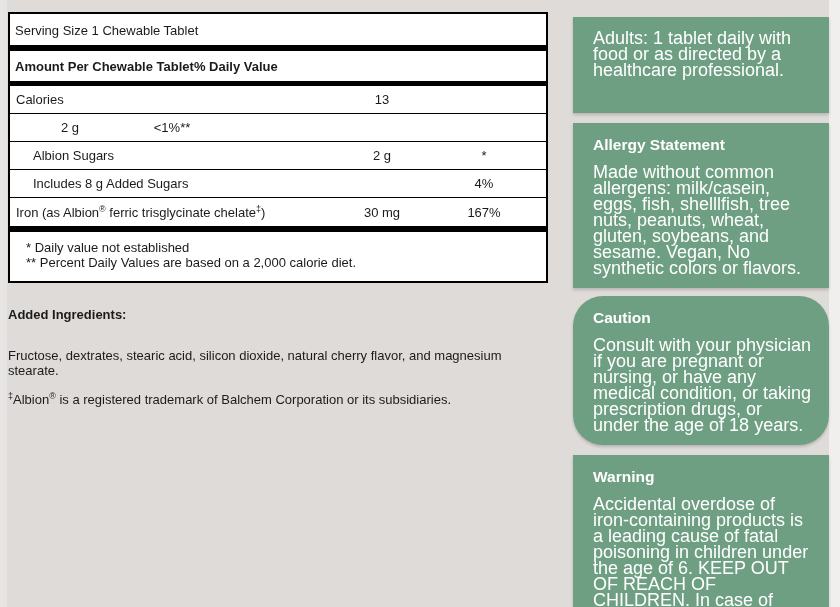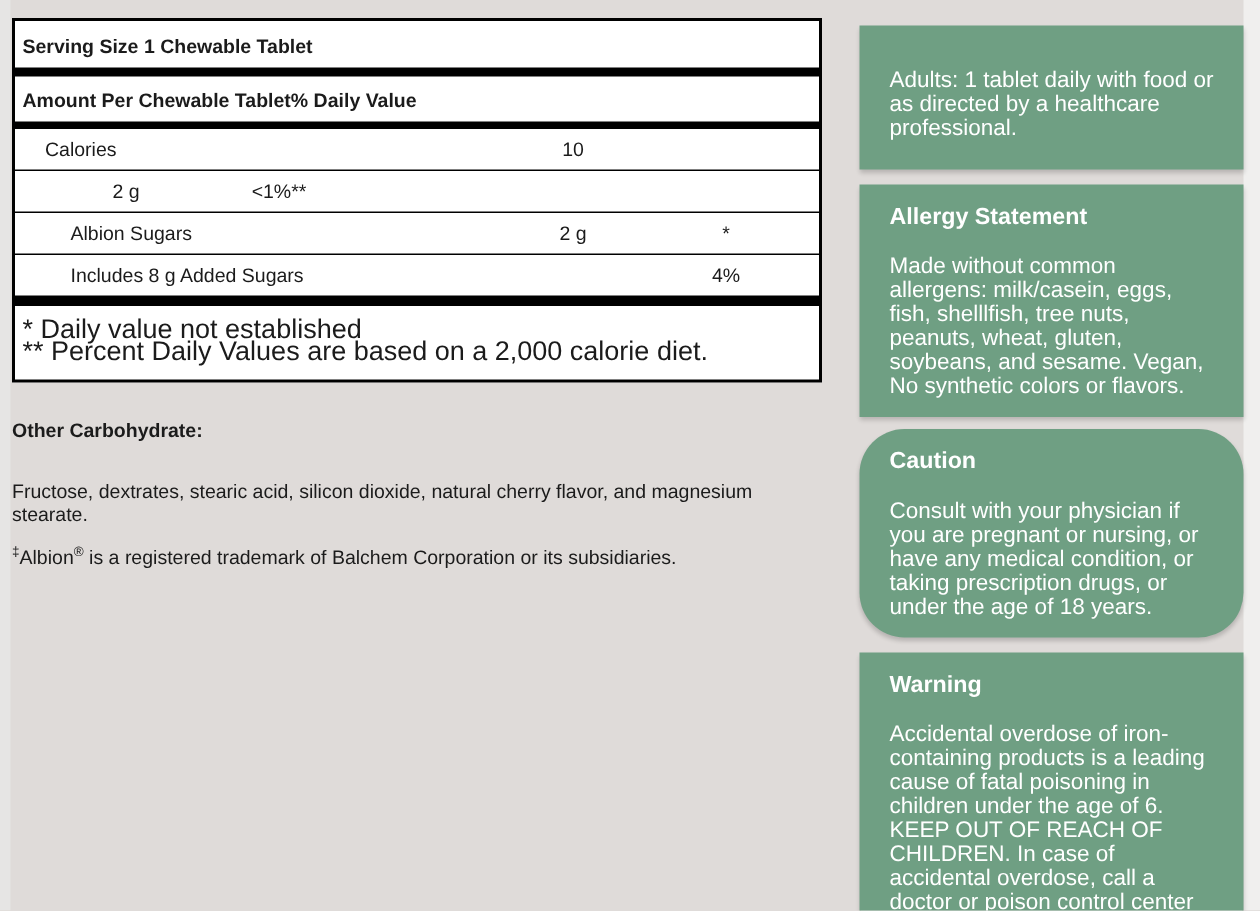--- a/index.html
+++ b/index.html
@@ -22,55 +22,55 @@
 
   
   .left-col { position: absolute; left: 8px; top: 12px; width: 540px; }
 
   .facts-panel {
     width: 540px;
     background: #ffffff;
     border: 2px solid #000;
     font-size: 13px;
   }
-  .serving-row { padding: 9px 7px 7px 5px; font-weight: bold; }
+  .serving-row { padding: 9px 7px 7px 5px; }
   .bar { background: #000; width: 100%; }
   .bar.h6 { height: 6px; }
   .bar.h5 { height: 5px; }
   .facts-header {
     display: flex; align-items: center; justify-content: flex-start;
     padding: 8px 5px 7px 5px; font-weight: bold; font-size: 13px;
   }
   .facts-header .dv-head { padding-right: 18px; }
   .frow {
-    display: flex; align-items: center; height: 28px; padding-left: 20px;
+    display: flex; align-items: center; height: 28px; padding-left: 6px;
   }
   .frow.lined { border-bottom: 1px solid #000; }
   .frow .fname { flex: 1; }
   .frow .fname.indent { padding-left: 17px; }
   .frow .famount { width: 108px; text-align: center; }
   .frow .fdv { width: 110px; text-align: center; padding-right: 14px; }
   sup { font-size: 9px; vertical-align: super; line-height: 0; }
-  .footnotes { padding: 8px 5px 11px 5px; font-size: 18px; line-height: 15px; }
+  .footnotes { padding: 8px 5px 11px 16px; font-size: 13px; line-height: 15px; }
 
   .other-ingredients { margin-top: 24px; font-size: 13px; }
   .oi-heading { font-weight: bold; }
   .oi-text { margin-top: 26px; }
   .oi-trademark { margin-top: 14px; }
 
   
   .right-col { position: absolute; left: 573px; top: 17px; width: 256px; }
   .info-box {
     background: var(--box-green, #6f9f83);
     color: #ffffff;
     padding: 13px 16px 12px 20px;
     box-shadow: 0 2px 3px rgba(0,0,0,0.18);
   }
   .info-box .box-title { font-weight: bold; font-size: 15.5px; margin-bottom: 10px; }
-  .info-box .box-body { font-size: 15px; line-height: 16px; margin-top: 16px; }
+  .info-box .box-body { font-size: 18px; line-height: 16px; }
   .mb10 { margin-bottom: 10px; }
   .mb8  { margin-bottom: 8px; }
   .minh-suggested { min-height: 96px; }
   .minh-allergy  { min-height: 145px; }
   .minh-caution  { min-height: 132px; border-radius: 30px; }
   .minh-warning  { min-height: 188px; }
 </style>
 </head>
 <body>
 
@@ -89,53 +89,58 @@
 
     <div class="facts-header">
       <span>Amount Per Chewable Tablet</span>
       <span class="dv-head">% Daily Value</span>
     </div>
 
     <div class="bar h5"></div>
 
     <div class="frow lined">
       <span class="fname">Calories</span>
-      <span class="famount">10</span>
+      <span class="famount">13</span>
       <span class="fdv"></span>
     </div>
 
     <div class="frow lined">
       <span class="famount">2 g</span>
       <span class="fdv">&lt;1%**</span>
     </div>
 
     <div class="frow lined">
       <span class="fname indent">Albion Sugars</span>
       <span class="famount">2 g</span>
       <span class="fdv">*</span>
     </div>
 
     <div class="frow lined">
       <span class="fname indent">Includes 8 g Added Sugars</span>
       <span class="famount"></span>
       <span class="fdv">4%</span>
     </div>
 
+    <div class="frow">
+      <span class="fname"><span>Iron (as Albion</span><sup>®</sup><span> ferric trisglycinate chelate</span><sup>‡</sup><span>)</span></span>
+      <span class="famount">30 mg</span>
+      <span class="fdv">167%</span>
+    </div>
 
     <div class="bar h6"></div>
 
     <div class="footnotes">
       <div>* Daily value not established</div>
       <div>** Percent Daily Values are based on a 2,000 calorie diet.</div>
     </div>
 
   </div>
 
   <div class="other-ingredients">
-    <div class="oi-heading">Other Carbohydrate:</div>
+    <div class="oi-heading">Added Ingredients:</div>
     <div class="oi-text">Fructose, dextrates, stearic acid, silicon dioxide, natural cherry flavor, and magnesium stearate.</div>
     <div class="oi-trademark"><sup>‡</sup><span>Albion</span><sup>®</sup><span> is a registered trademark of Balchem Corporation or its subsidiaries.</span></div>
   </div>
 
 </div>
 
 <div class="right-col">
 
   <div class="info-box mb10 minh-suggested">
     <div class="box-body">Adults: 1 tablet daily with food or as directed by a healthcare professional.</div>

